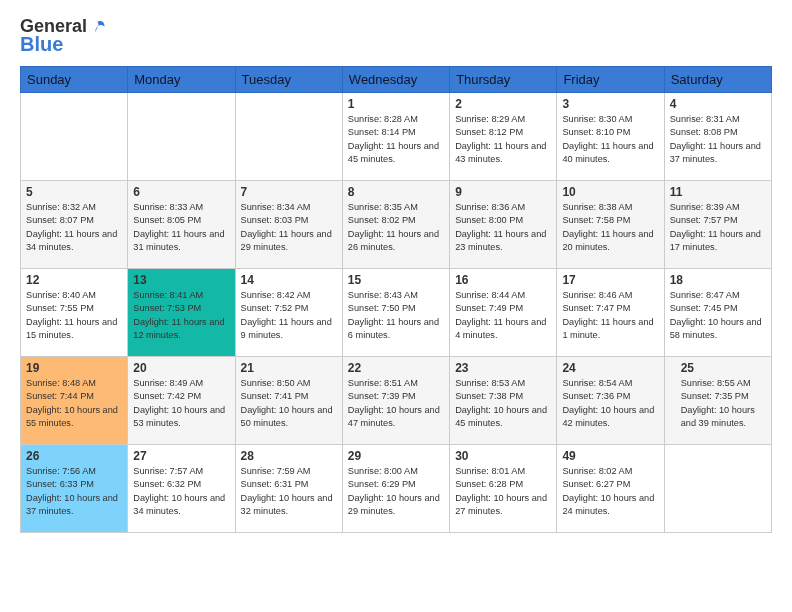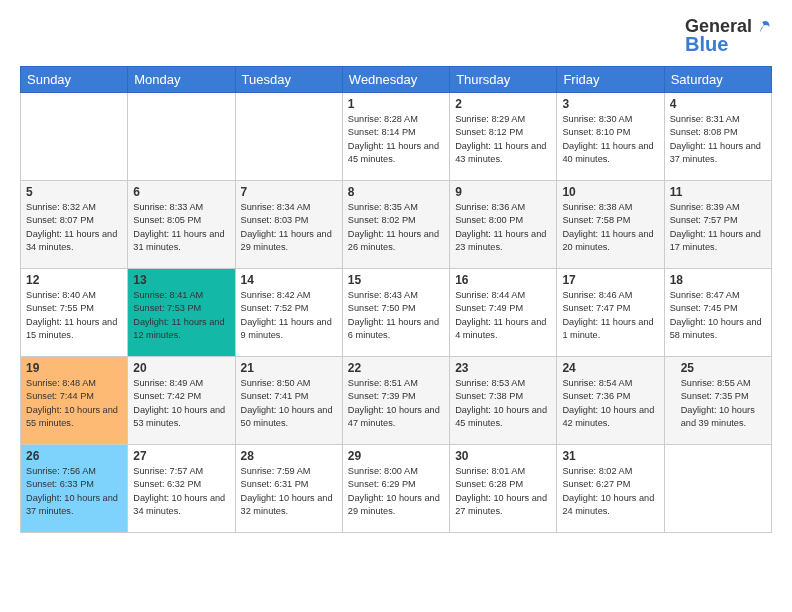--- a/index.html
+++ b/index.html
@@ -9,21 +9,20 @@
       width: 792px;
       height: 612px;
       overflow: hidden;
     }
     .page {
       width: 792px;
       height: 545px;
       padding: 16px 20px 12px 20px;
       display: flex;
       flex-direction: column;
-      align-items: flex-end;
     }
     .header {
       display: flex;
       justify-content: space-between;
       align-items: flex-start;
       margin-bottom: 10px;
     }
     .logo {
       display: flex;
       flex-direction: column;
@@ -56,21 +55,21 @@
       font-size: 14px;
       color: #555;
     }
     .calendar {
       width: 100%;
       border-collapse: collapse;
       flex: 1;
     }
     .calendar th {
       background-color: #3a7bd5;
-      color: #ffffff;
+      color: #0f172a;
       text-align: left;
       padding: 5px 6px;
       font-size: 13px;
       font-weight: normal;
       border: 1px solid #2e6bc0;
     }
     .calendar td {
       border: 1px solid #ccc;
       vertical-align: top;
       padding: 4px 5px;
@@ -258,20 +257,20 @@
           </td>
           <td style="background: rgb(255, 255, 255);">
             <span class="day-number">29</span>
             <div class="cell-info">Sunrise: 8:00 AM<br>Sunset: 6:29 PM<br>Daylight: 10 hours and 29 minutes.</div>
           </td>
           <td style="background: rgb(255, 255, 255);">
             <span class="day-number">30</span>
             <div class="cell-info">Sunrise: 8:01 AM<br>Sunset: 6:28 PM<br>Daylight: 10 hours and 27 minutes.</div>
           </td>
           <td style="background: rgb(255, 255, 255);">
-            <span class="day-number">31</span>
+            <span class="day-number">49</span>
             <div class="cell-info">Sunrise: 8:02 AM<br>Sunset: 6:27 PM<br>Daylight: 10 hours and 24 minutes.</div>
           </td>
           <td class="empty-cell" style="background: rgb(255, 255, 255);"></td>
         </tr>
       </tbody>
   </table>
 </div>
 
 </body></html>

